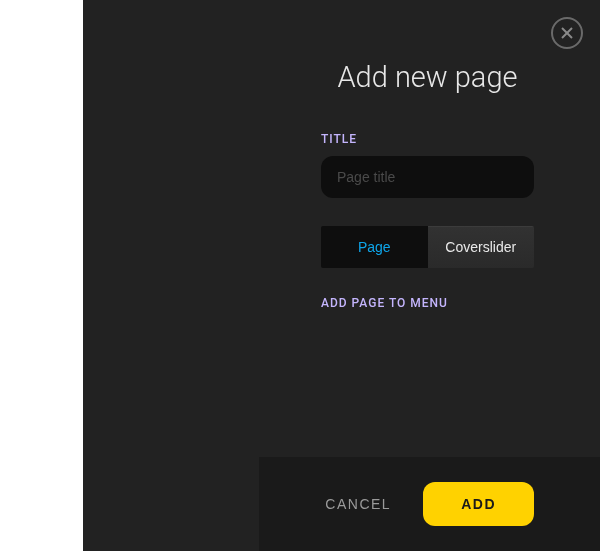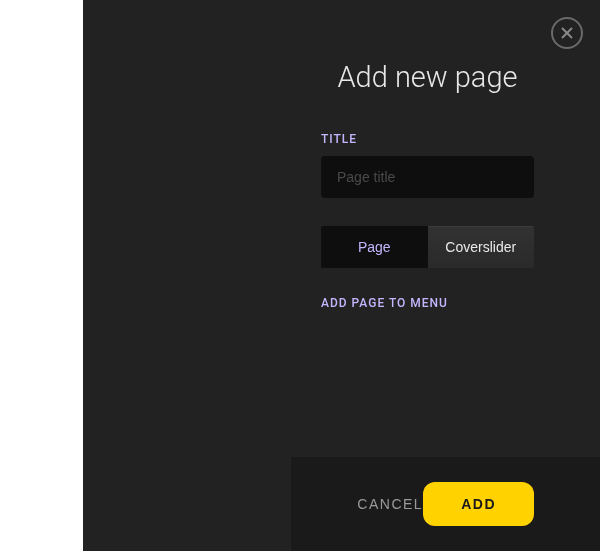--- a/index.html
+++ b/index.html
@@ -64,21 +64,21 @@
       margin-bottom: 10px;
     }
     .text-input {
       width: 100%;
       height: 42px;
       background: #0e0e0e;
       border: none;
       padding: 8px 16px;
       color: #5eead4;
       font-size: 14px;
-      border-radius: 4px;
+      border-radius: 12px;
     }
     .text-input::placeholder {
       color: #4a4a4a;
     }
     .field-group {
       margin-bottom: 28px;
     }
     .segmented {
       display: flex;
       width: 100%;
@@ -90,34 +90,35 @@
       flex: 1;
       display: flex;
       align-items: center;
       justify-content: center;
       font-size: 14px;
       cursor: pointer;
       border: none;
     }
     .segment.inactive {
       background: #0e0e0e;
-      color: #c4b5fd;
+      color: #0ea5e9;
     }
     .segment.active {
       background: linear-gradient(to bottom, #323232, #2a2a2a);
       color: #e8e8e8;
       box-shadow: inset 0 1px 0 rgba(255,255,255,0.05);
     }
     .modal-footer {
       height: 94px;
       background: #1a1a1a;
       display: flex;
       align-items: center;
       justify-content: flex-end;
       padding: 0 66px;
+      gap: 32px;
     }
     .cancel-btn {
       background: transparent;
       border: none;
       color: #9a9a9a;
       font-size: 14px;
       font-weight: 500;
       letter-spacing: 1.5px;
       cursor: pointer;
     }

